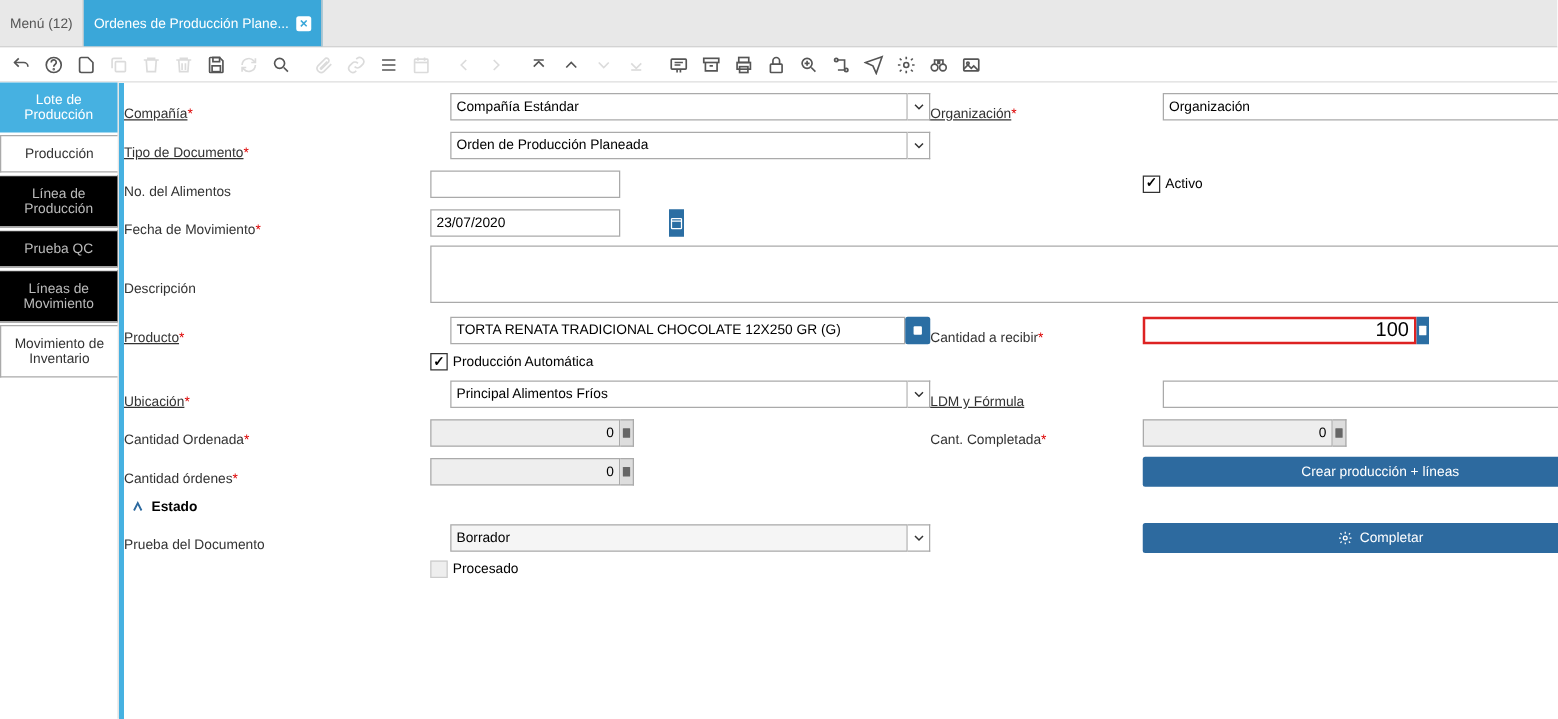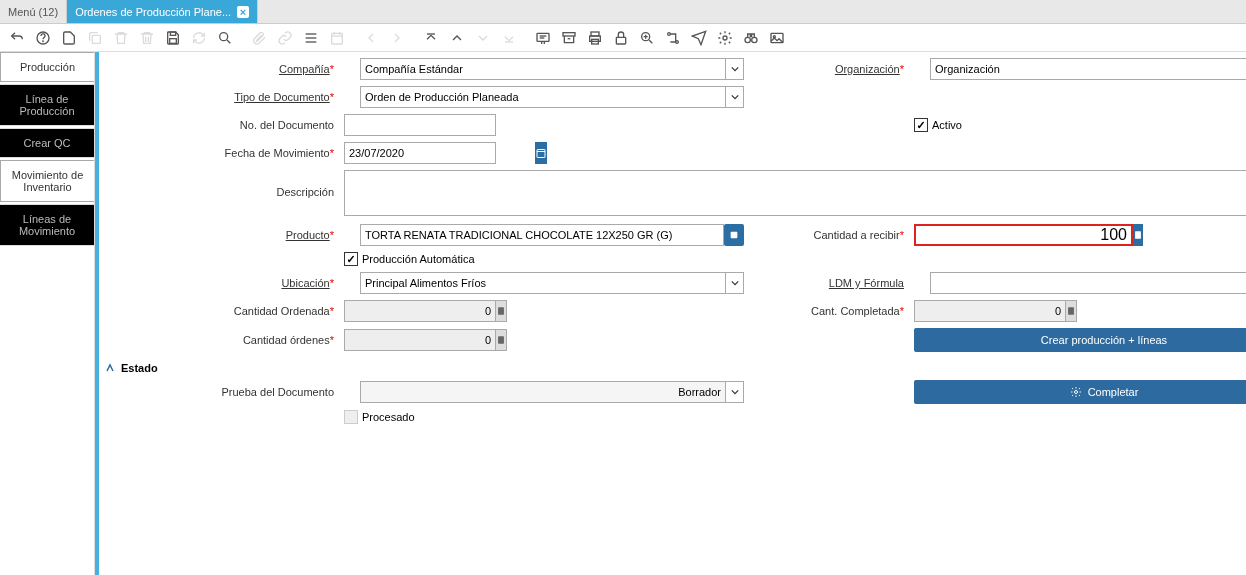--- a/index.html
+++ b/index.html
@@ -1,19 +1,19 @@
 <!DOCTYPE html>
 <html><head>
 <meta charset="utf-8">
 <style>
 * { box-sizing: border-box; margin: 0; padding: 0; font-family: Arial, sans-serif; font-size: 11px; }
 body { background: #fff; width: 1246px; height: 575px; overflow: hidden; }
 
 
-.top-tabs { display: flex; background: #e8e8e8; height: 24px; border-bottom: 1px solid #ccc; }
+.top-tabs { display: flex; background: #e8e8e8; height: 38px; border-bottom: 1px solid #ccc; }
 .top-tab { display: flex; align-items: center; padding: 0 8px; border-right: 1px solid #ccc; font-size: 10px; color: #555; cursor: pointer; }
 .top-tab.active { background: #3aa7d9; color: #fff; }
 .top-tab .close { margin-left: 6px; width: 12px; height: 12px; display: flex; align-items: center; justify-content: center; font-weight: bold; }
 .top-tab.active .close { background: #fff; color: #3aa7d9; border-radius: 2px; }
 
 
 .toolbar { display: flex; align-items: center; height: 28px; background: #fff; padding: 0 6px; border-bottom: 1px solid #ddd; }
 .toolbar .tb { width: 22px; height: 22px; display: flex; align-items: center; justify-content: center; margin-right: 4px; cursor: pointer; color: #555; }
 .toolbar .sep { width: 8px; }
 
@@ -22,21 +22,21 @@
 .sidebar { width: 95px; background: #fff; display: flex; flex-direction: column; border-right: 1px solid #ddd; }
 .side-tab { display: flex; align-items: center; justify-content: center; text-align: center; padding: 8px 4px; font-size: 11px; border: 1px solid #ddd; border-left: none; border-right: none; margin-bottom: 2px; cursor: pointer; color: #666; background: #000000; }
 .side-tab.primary { background: #46b1e1; color: #fff; border: none; }
 .side-tab.active { background: #fff; color: #333; border: 1px solid #aaa; border-right: none; }
 .side-tab.disabled { color: #bbb; }
 
 .main { flex: 1; display: flex; flex-direction: column; overflow: auto; }
 .main-inner { border-left: 4px solid #46b1e1; padding-top: 6px; min-height: 100%; }
 
 .form-grid { display: grid; grid-template-columns: 245px 400px 170px 390px; align-items: center; row-gap: 6px; column-gap: 0; }
-.form-grid .label { text-align: right; padding-right: 10px; font-size: 11px; color: #333; }
+.form-grid .label { text-align: left; padding-right: 10px; font-size: 11px; color: #333; margin-top: 13px; }
 .form-grid .label.req::after { content: "*"; color: #d00; }
 .form-grid .label .underline { text-decoration: underline; }
 
 .field-combo { display: flex; padding-left: 16px; }
 .field-combo input[type="text"], .field-text input[type="text"] { flex: 1; height: 22px; border: 1px solid #aaa; padding: 0 4px; font-size: 11px; }
 .field-combo .dd { width: 18px; height: 22px; border: 1px solid #aaa; border-left: none; display: flex; align-items: center; justify-content: center; cursor: pointer; background: #fff; }
 .field-combo .dd svg { width: 8px; height: 8px; }
 .dd-btn { width: 20px; height: 22px; background: #2b6ea3; display: flex; align-items: center; justify-content: center; cursor: pointer; border-radius: 2px; }
 .dd-btn svg { width: 10px; height: 10px; fill: #fff; }
 
@@ -259,34 +259,37 @@
       <svg class="icon" viewBox="0 0 24 24" fill="none" stroke="#555" stroke-width="2">
         <rect x="3" y="5" width="18" height="14" rx="1"></rect>
         <circle cx="8" cy="10" r="1.5"></circle>
         <path d="M3 17l5-5 4 4 3-3 6 6"></path>
       </svg>
     </div>
 </div>
 
 <div class="content">
   <div class="sidebar">
+    <div class="side-tab primary">
+        <span>Lote de Producción</span>
+      </div>
     <div class="side-tab active">
         <span>Producción</span>
       </div>
     <div class="side-tab disabled">
         <span>Línea de Producción</span>
       </div>
     <div class="side-tab disabled">
-        <span>Crear QC</span>
+        <span>Prueba QC</span>
+      </div>
+    <div class="side-tab disabled">
+        <span>Líneas de Movimiento</span>
       </div>
     <div class="side-tab active">
         <span>Movimiento de Inventario</span>
-      </div>
-    <div class="side-tab disabled">
-        <span>Líneas de Movimiento</span>
       </div>
   </div>
 
   <div class="main">
     <div class="main-inner">
       <div class="form-grid">
 
         <div class="label req"><span class="underline">Compañía</span></div>
         <div class="field-combo">
           <input type="text" value="Compañía Estándar" style="">
@@ -307,21 +310,21 @@
           <input type="text" value="Orden de Producción Planeada" style="">
           <div class="dd">
               <svg viewBox="0 0 10 10">
                 <polyline points="1 3 5 7 9 3" fill="none" stroke="#333" stroke-width="1.5"></polyline>
               </svg>
             </div>
         </div>
         <div></div>
           <div></div>
 
-        <div class="label"><span>No. del Documento</span></div>
+        <div class="label"><span>No. del Alimentos</span></div>
         <div class="field-text"><input type="text" value="" style=""></div>
         <div></div>
         <div class="checkbox-wrap">
           <div class="checkbox checked"></div>
           <span>Activo</span>
         </div>
 
         <div class="label req"><span>Fecha de Movimiento</span></div>
         <div>
           <div class="field-date">
@@ -431,21 +434,21 @@
       <div class="section-hdr">
         <svg class="arrow" viewBox="0 0 10 10">
             <polyline points="2 8 5 2 8 8" fill="none" stroke="#2d6a9f" stroke-width="1.5"></polyline>
           </svg>
         <span class="title">Estado</span>
       </div>
 
       <div class="form-grid">
         <div class="label"><span>Prueba del Documento</span></div>
         <div class="field-combo">
-          <input type="text" readonly="" style="background: rgb(245, 245, 245); text-align: right;" value="Borrador">
+          <input type="text" readonly="" style="background: rgb(245, 245, 245);" value="Borrador">
           <div class="dd">
               <svg viewBox="0 0 10 10">
                 <polyline points="1 3 5 7 9 3" fill="none" stroke="#333" stroke-width="1.5"></polyline>
               </svg>
             </div>
         </div>
         <div></div>
         <div>
           <div class="btn-primary wide">
             <svg width="12" height="12" viewBox="0 0 24 24" fill="none" stroke="#fff" stroke-width="2" style="margin-right:6px">

